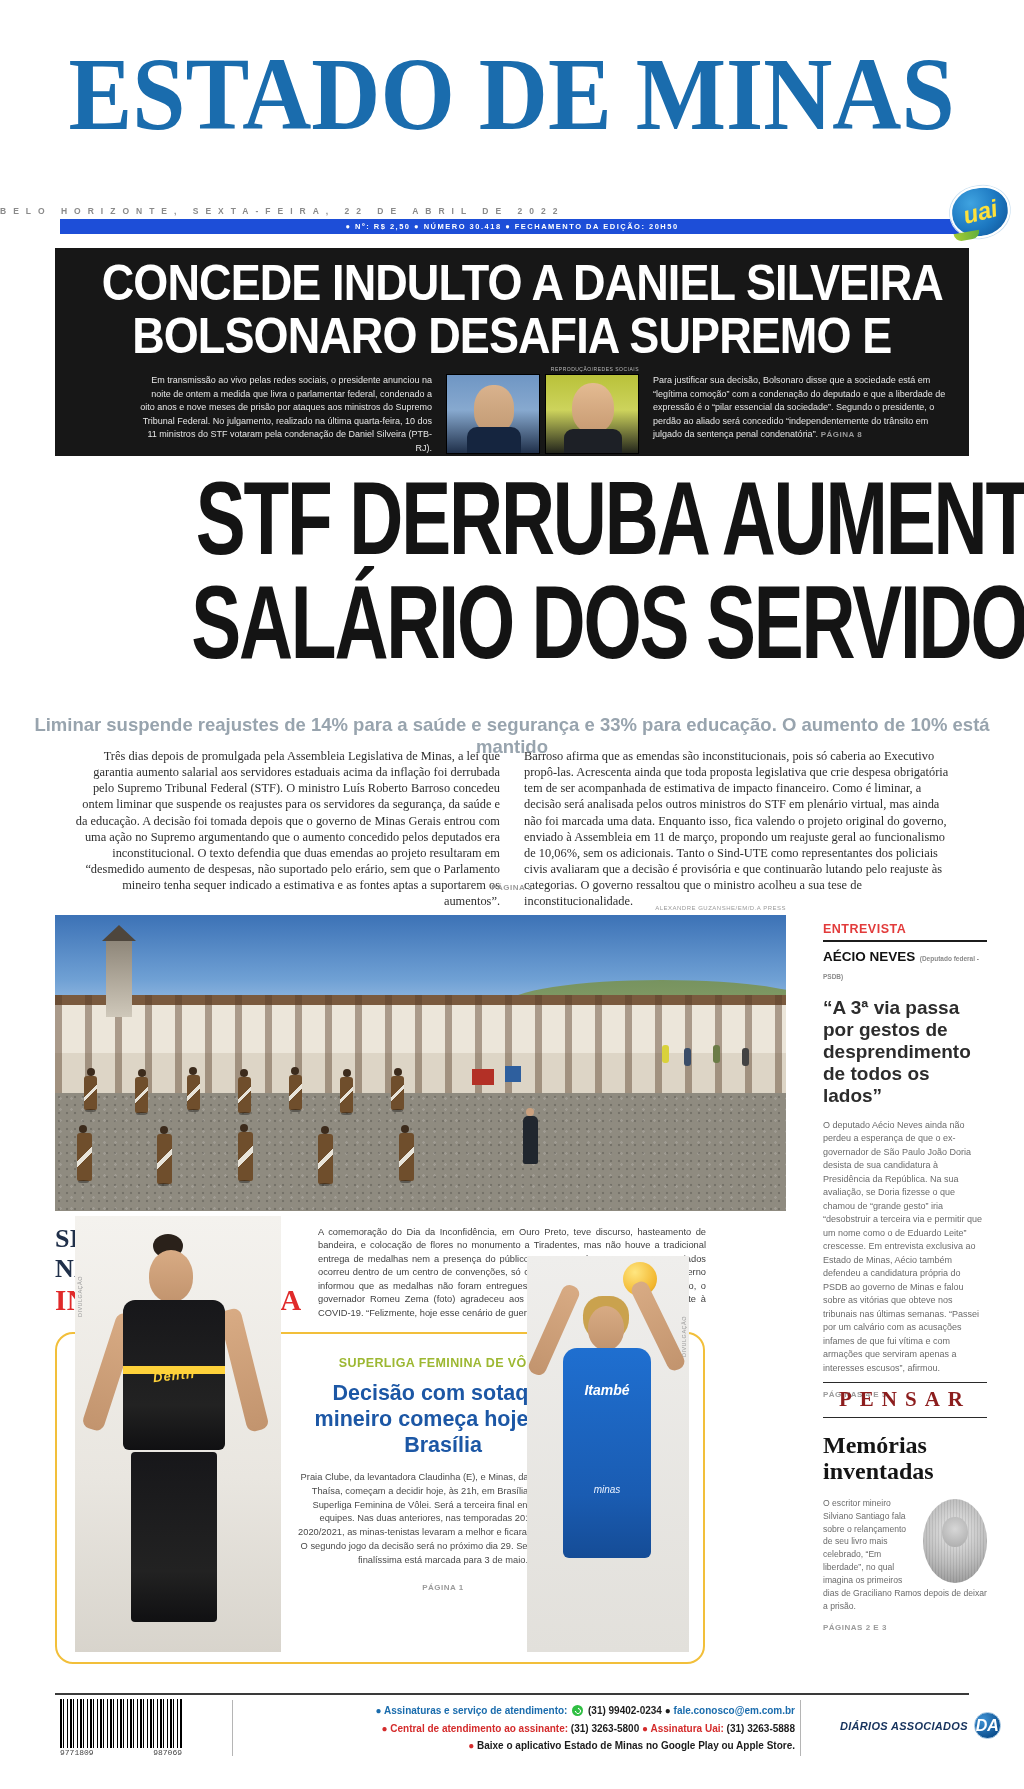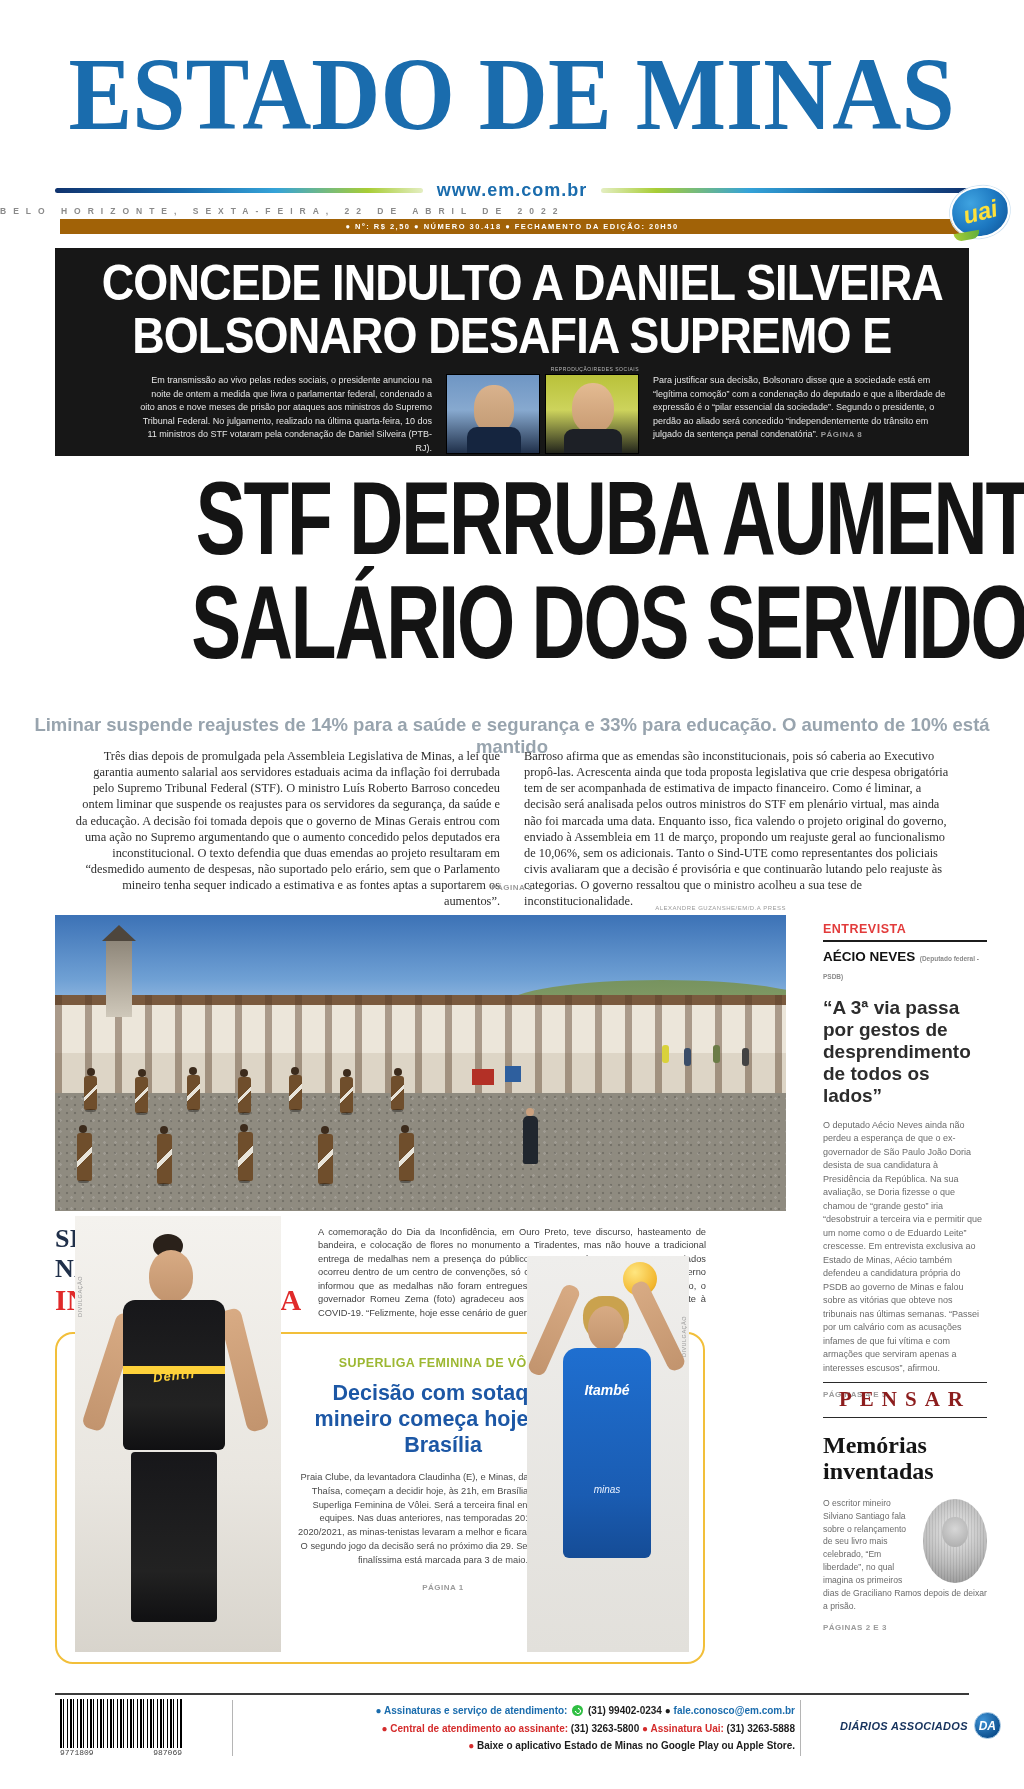--- a/index.html
+++ b/index.html
@@ -13,21 +13,21 @@
     font-family:"Liberation Serif", serif; font-weight:bold; color:#1a6cad;
     font-size:104px; line-height:1; white-space:nowrap; }
   .masthead-title span{ display:inline-block; transform:scaleX(.92); }
   .site-row { position:absolute; top:180px; left:55px; right:55px; display:flex; align-items:center; gap:14px; }
   .grad-line { flex:1; height:5px; border-radius:3px; }
   .grad-line.l { background:linear-gradient(90deg,#10336e 0%,#1a6cad 35%,#35a3d8 60%,#a8cd35 85%,#e4eec2 100%); }
   .grad-line.r { background:linear-gradient(270deg,#10336e 0%,#1a6cad 35%,#35a3d8 60%,#a8cd35 85%,#e4eec2 100%); }
   .site-url { color:#1a6cad; font-weight:bold; font-size:18px; letter-spacing:1px; }
   .dateline { position:absolute; top:206px; left:0; width:100%; text-align:left;
     font-size:8.5px; letter-spacing:7px; color:#8a8a8a; font-weight:bold; }
-  .info-bar { position:absolute; top:219px; left:60px; right:60px; height:15px; background:#a16207;
+  .info-bar { position:absolute; top:219px; left:60px; right:60px; height:15px; background:#1d4ed8;
     color:#fff; font-size:7.5px; font-weight:bold; letter-spacing:1.5px; text-align:center; line-height:15px; }
   .uai { position:absolute; top:186px; left:950px; width:60px; height:52px; }
   .uai .blob { position:absolute; inset:0; border-radius:50% 46% 52% 48%; transform:rotate(-6deg);
     background:radial-gradient(circle at 35% 30%, #3fa3e0 0%, #1c77c0 55%, #0d4f92 100%);
     border:2px solid #fff; box-shadow:0 0 0 1px #cfe3f2; display:flex; align-items:center; justify-content:center; }
   .uai .blob b { font-style:italic; font-size:24px; color:#ffe13a; transform:rotate(-8deg); }
   .uai .leaf { position:absolute; left:4px; bottom:-2px; width:26px; height:8px; border-radius:0 0 14px 14px;
     background:linear-gradient(90deg,#a8cd35,#5fae3d); transform:rotate(-10deg); }
 
   
@@ -144,33 +144,28 @@
   .barcode-digits { position:absolute; top:1748px; left:60px; width:122px; display:flex; justify-content:space-between;
     font-family:"Liberation Mono", monospace; font-size:8px; color:#444; background:#fff; }
   .f-div { position:absolute; top:1700px; width:1px; height:56px; background:#b5b5b5; }
   .footer-center { position:absolute; top:1702px; left:255px; width:540px; text-align:right; font-size:10px; font-weight:bold; line-height:1.75; color:#1c1c1c; }
   .fc-blue { color:#1a6cad; } .fc-red { color:#d42b2b; } .fc-black { color:#1c1c1c; }
   .wa { display:inline-block; width:11px; height:11px; border-radius:50%; background:#2fbf42; vertical-align:-2px; margin:0 2px; position:relative; }
   .wa::after { content:""; position:absolute; left:2.5px; top:2.5px; width:4px; height:4px; border:1.4px solid #fff; border-radius:50%; border-top-color:transparent; transform:rotate(-45deg); }
   .da-brand { position:absolute; top:1712px; left:840px; width:170px; display:flex; align-items:center; gap:6px; }
   .da-text { font-style:italic; font-weight:bold; font-size:11px; color:#16325c; letter-spacing:.3px; }
   .da-logo { width:27px; height:27px; border-radius:50%; background:radial-gradient(circle at 32% 28%, #3f93d6, #0c4f8e 75%);
-    color:#fff; font-style:italic; font-weight:bold; font-size:12px; display:flex; align-items:center; justify-content:center; border:1.5px solid #9cc1df; }
+    color:#fff; font-style:italic; font-weight:bold; font-size:16px; display:flex; align-items:center; justify-content:center; border:1.5px solid #9cc1df; }
 </style>
 </head>
 <body>
 
 <div class="page">
 
   <h1 class="masthead-title"><span>ESTADO DE MINAS</span></h1>
-  <div class="site-row">
-    <div class="grad-line l"></div>
-    <div class="site-url">www.em.com.br</div>
-    <div class="grad-line r"></div>
-  </div>
   <div class="dateline">BELO HORIZONTE, SEXTA-FEIRA, 22 DE ABRIL DE 2022</div>
   <div class="info-bar">● Nº: R$ 2,50   ●  NÚMERO 30.418   ●  FECHAMENTO DA EDIÇÃO: 20H50</div>
   <div class="uai">
     <div class="blob">
         <b>uai</b>
       </div>
     <div class="leaf"></div>
   </div>
 
   <div class="banner">

